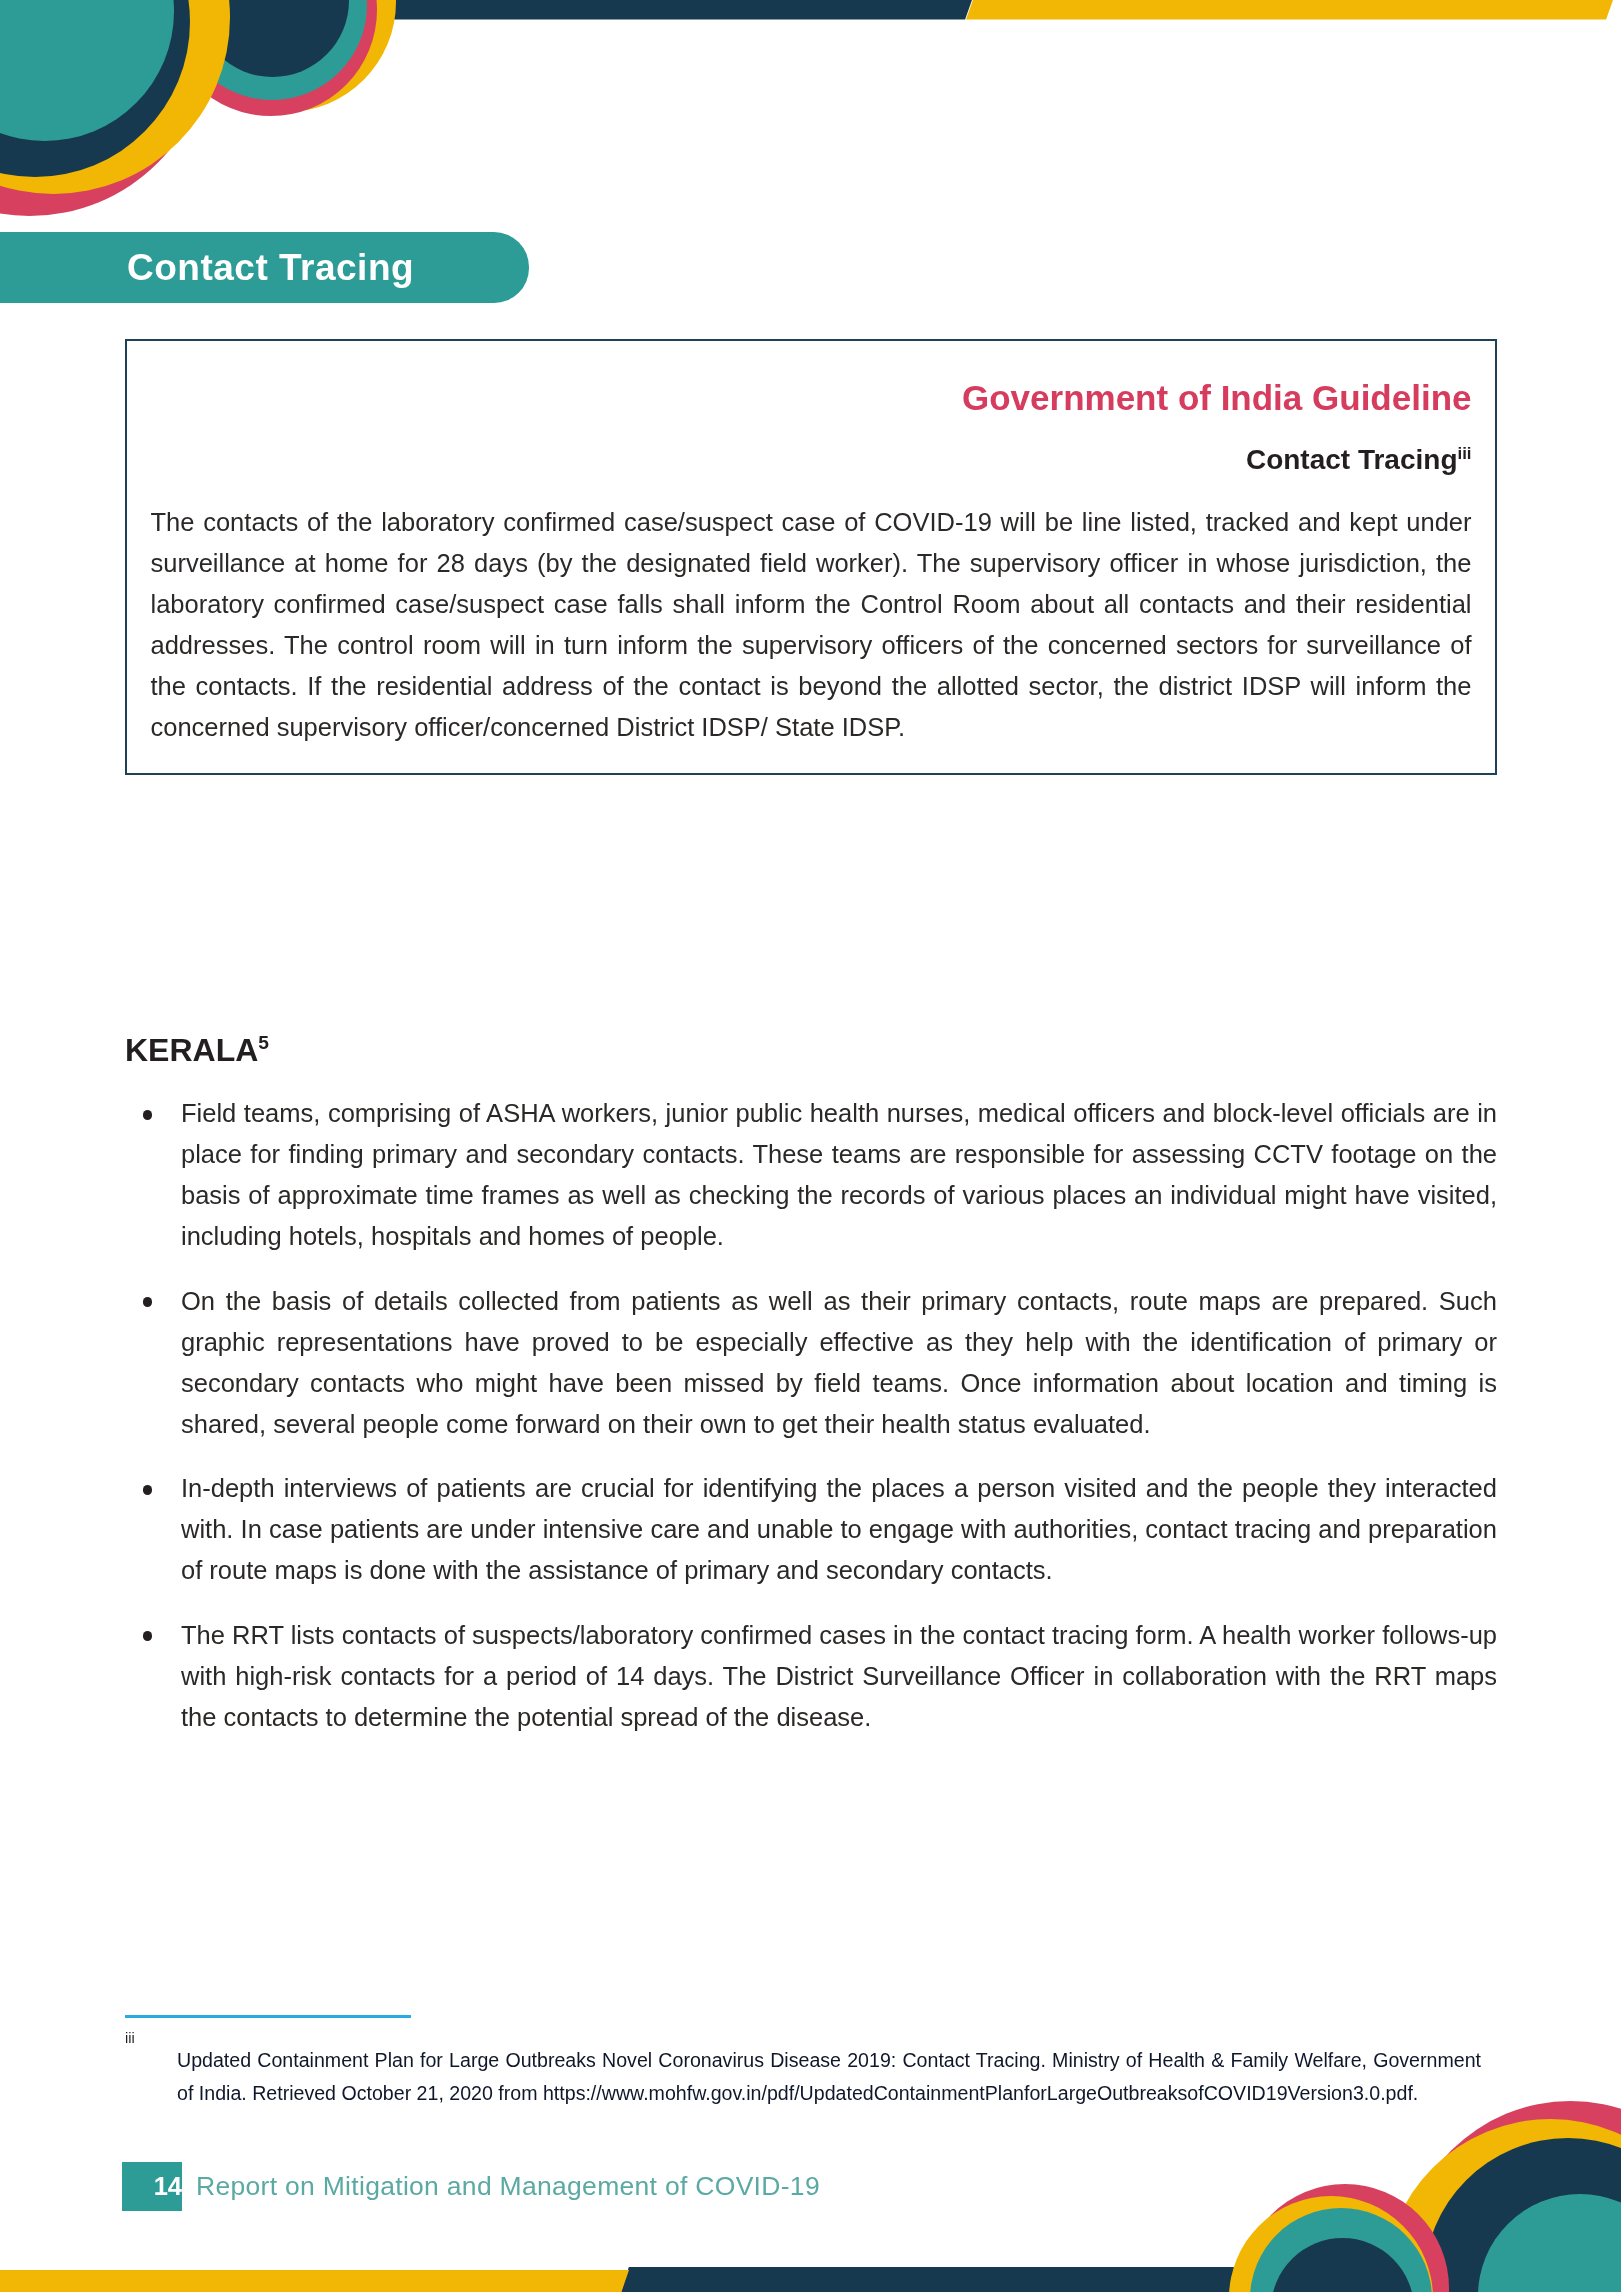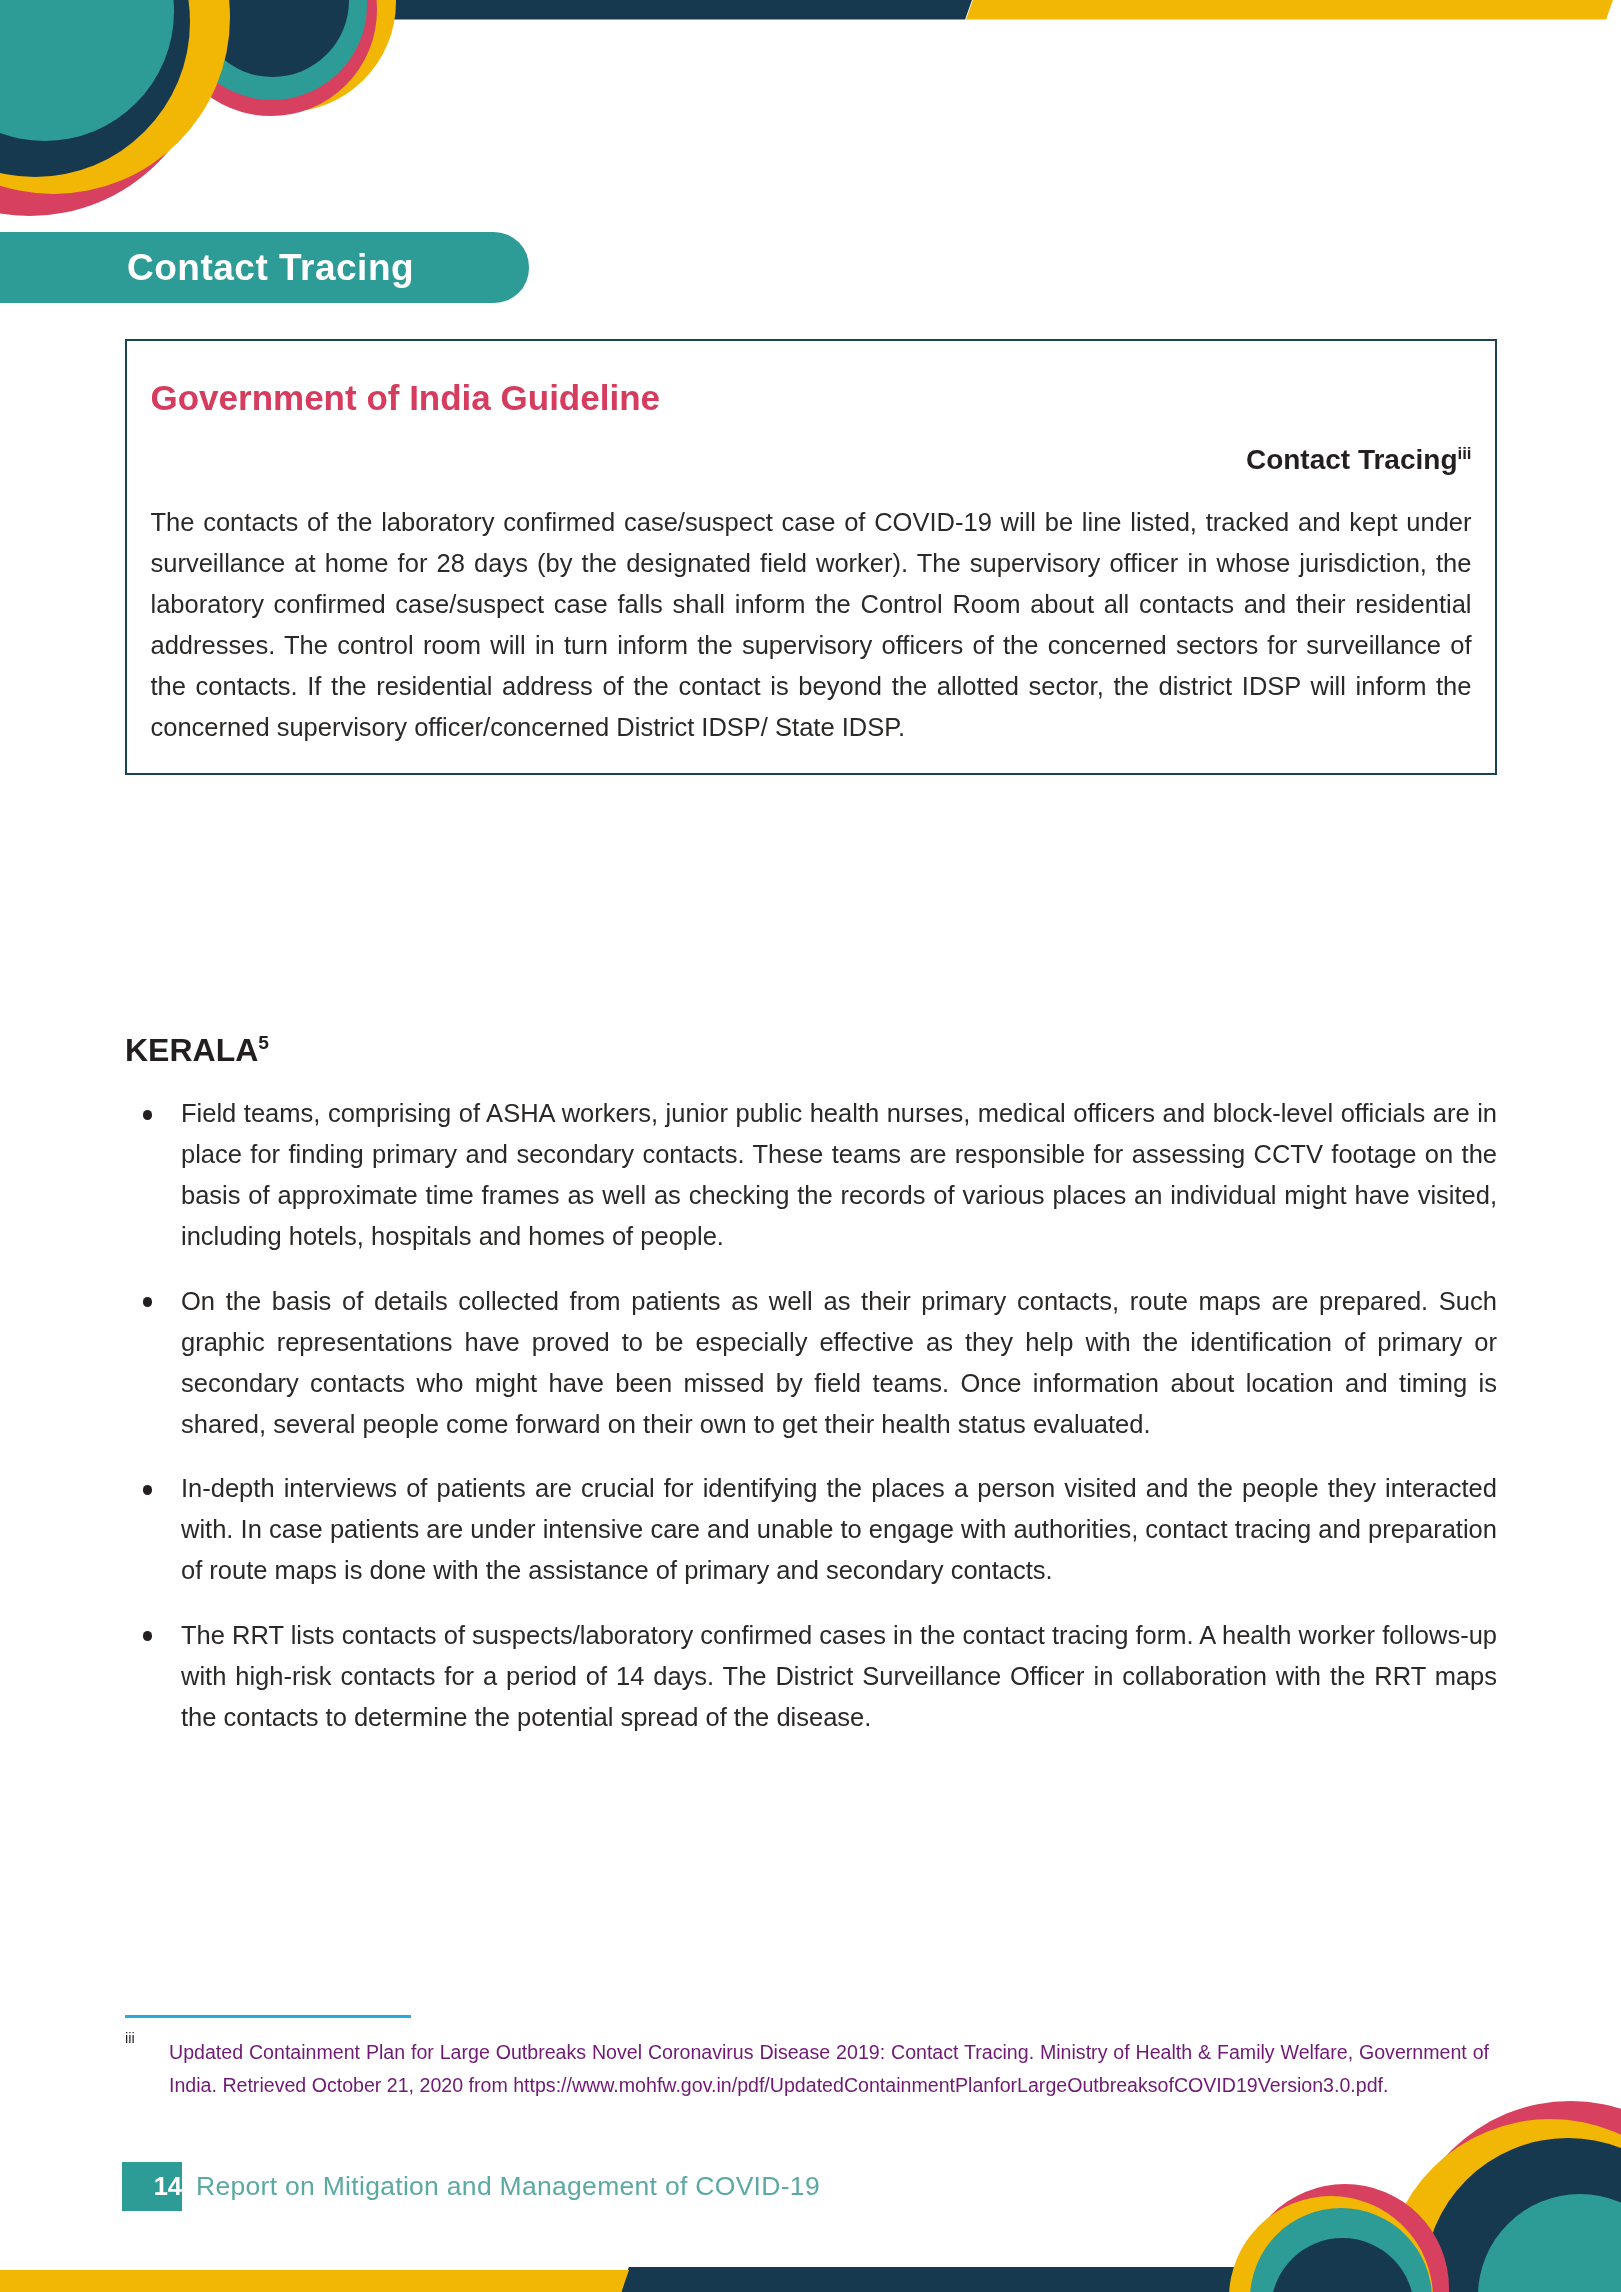--- a/index.html
+++ b/index.html
@@ -56,42 +56,42 @@
   }
   .section-band span{
     padding-left:127px;color:#ffffff;font-size:37px;font-weight:bold;letter-spacing:0.5px;
   }
   
   .guideline-box{
     position:absolute;left:125px;top:339px;width:1372px;
     border:2.9px solid #1c4257;box-sizing:border-box;
     padding:15.7px 23.5px 25.5px 23.5px;background:#ffffff;
   }
-  .gb-title{margin:19.6px 0 0 0;text-align:left;font-size:35px;line-height:43px;
+  .gb-title{margin:19.6px 0 0 0;text-align:right;font-size:35px;line-height:43px;
     font-weight:bold;color:#d63c5e;}
   .gb-subtitle{margin:15.7px 0 0 0;text-align:right;font-size:28px;line-height:37px;
     font-weight:bold;color:#231f20;}
   .gb-subtitle sup{font-size:60%;}
   .gb-p{margin:23.5px 0 0 0;font-size:25.5px;line-height:41px;text-align:justify;color:#2b2928;}
   
   .content-col{position:absolute;left:125px;top:1023px;width:1372px;}
   .state-heading{margin:0 0 23.5px 0;font-size:32px;line-height:39px;font-weight:bold;color:#231f20;}
   .state-heading sup{font-size:60%;}
   .state-heading.mp{margin-top:45px;}
   .bullet{display:flex;margin:0 0 23.5px 0;}
   .bullet .dot{flex:0 0 56px;position:relative;}
   .bullet .dot::after{content:"";position:absolute;left:17.6px;top:16.7px;width:9.8px;height:9.8px;
     border-radius:50%;background:#231f20;}
   .bullet p{margin:0;flex:1;font-size:25.5px;line-height:41px;text-align:justify;color:#2b2928;}
   
   .footnote{position:absolute;left:125px;top:2015px;width:1372px;}
   .footnote-rule{width:286px;height:2.9px;background:#29abe2;margin:0 0 9.8px 0;}
   .footnote-row{display:flex;}
   .footnote-marker{flex:0 0 36px;font-size:14.7px;color:#231f20;padding-top:2px;}
-  .footnote-text{flex:1;margin:8px;font-size:19.6px;line-height:33px;text-align:justify;color:#701a75;}
+  .footnote-text{flex:1;margin:16px;font-size:19.6px;line-height:33px;text-align:justify;color:#0f172a;}
   
   .page-number-box{
     position:absolute;left:122px;top:2162px;width:60px;height:49px;background:#2d9c96;
     display:flex;align-items:center;justify-content:flex-end;
   }
   .page-number-box span{color:#ffffff;font-size:25.5px;font-weight:bold;}
   .footer-title{
     position:absolute;left:196px;top:2162px;height:49px;display:flex;align-items:center;
     font-size:26.5px;font-weight:300;color:#5aa9a3;letter-spacing:0.3px;
   }

